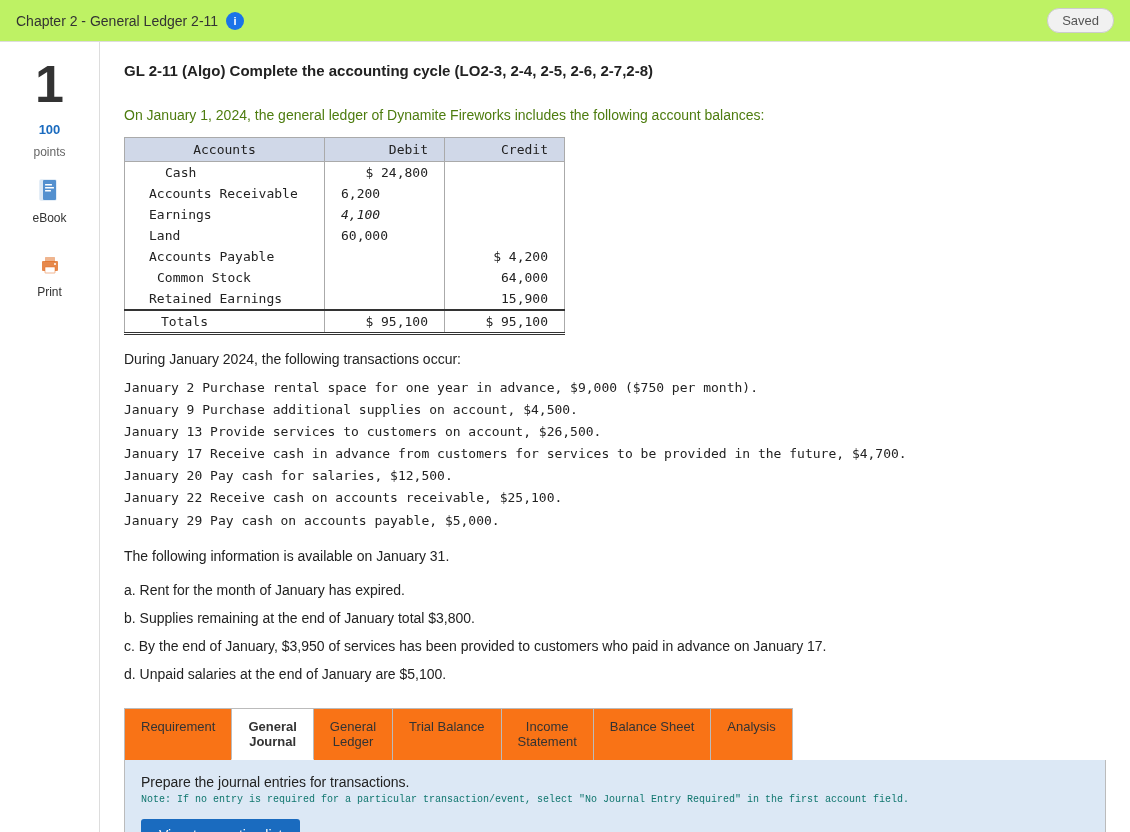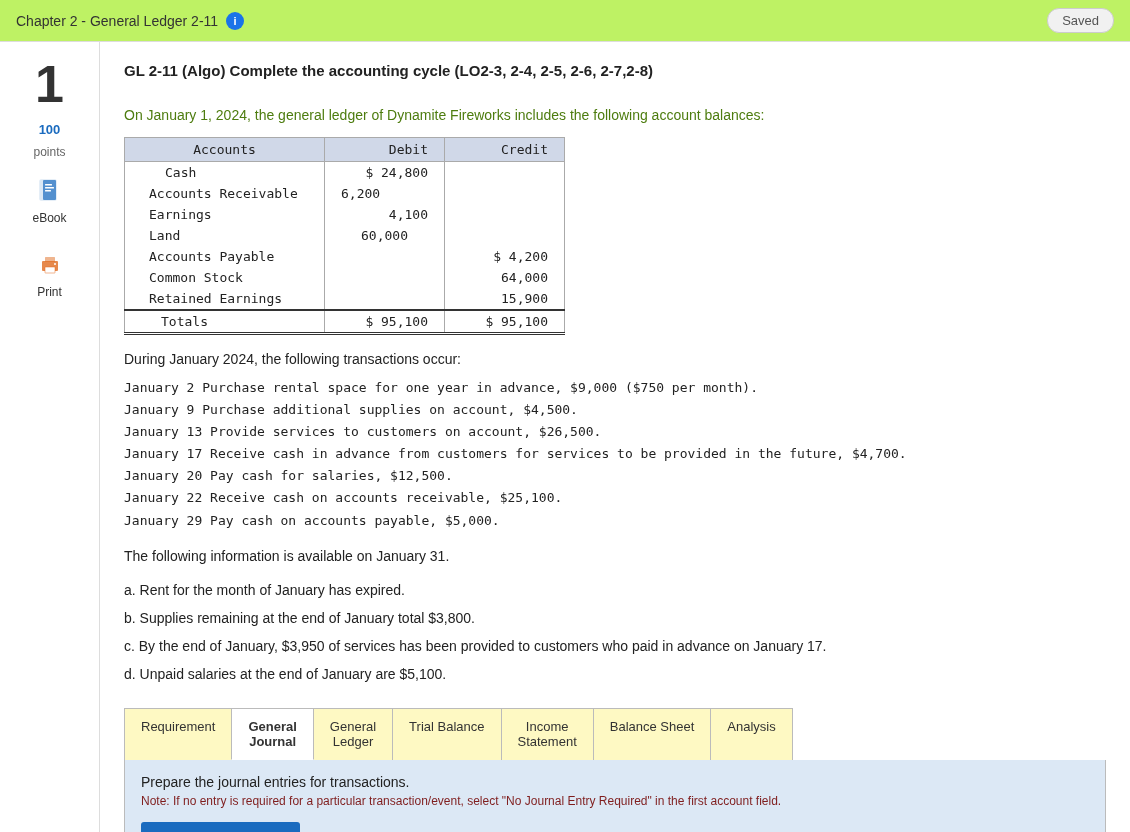--- a/index.html
+++ b/index.html
@@ -176,21 +176,21 @@
     .tabs-container {
       display: flex;
       flex-wrap: wrap;
       border-bottom: none;
       margin-bottom: 0;
       gap: 0;
     }
     .tab {
       padding: 10px 16px;
       border: 1px solid #bbb;
-      background: #fef9c3;
+      background: #f97316;
       cursor: pointer;
       font-size: 13px;
       color: #333;
       border-bottom: none;
       margin-right: -1px;
       white-space: nowrap;
       text-align: center;
     }
     .tab.active {
       background: #fff;
@@ -205,22 +205,23 @@
       padding: 14px 16px;
       font-size: 14px;
       border: 1px solid #bbb;
       border-top: none;
     }
     .tab-panel .main-instruction {
       color: #222;
       margin-bottom: 4px;
     }
     .tab-panel .note-instruction {
-      color: #7f1d1d;
-      font-size: 12px;
+      color: #0f766e;
+      font-size: 10px;
+      font-family: Liberation Mono, monospace;
     }
 
     
     .btn-view-transactions {
       display: inline-block;
       margin-top: 14px;
       padding: 8px 18px;
       background: #1a6bbf;
       color: #fff;
       border: none;
@@ -302,35 +303,35 @@
             <td style="text-align: right;">$ 24,800</td>
             <td style="text-align: right;"></td>
           </tr>
           <tr>
             <td style="padding-left: 24px;">Accounts Receivable</td>
             <td style="text-align: left;">6,200</td>
             <td style="text-align: right;"></td>
           </tr>
           <tr>
             <td style="padding-left: 24px;">Earnings</td>
-            <td style="text-align: right;">4,100</td>
+            <td style="text-align: left; font-style: italic;">4,100</td>
             <td style="text-align: right;"></td>
           </tr>
           <tr>
             <td style="padding-left: 24px;">Land</td>
-            <td style="text-align: center;">60,000</td>
+            <td style="text-align: left;">60,000</td>
             <td style="text-align: right;"></td>
           </tr>
           <tr>
             <td style="padding-left: 24px;">Accounts Payable</td>
             <td style="text-align: right;"></td>
             <td style="text-align: right;">$ 4,200</td>
           </tr>
           <tr>
-            <td style="padding-left: 24px;">Common Stock</td>
+            <td style="padding-left: 32px;">Common Stock</td>
             <td style="text-align: right;"></td>
             <td style="text-align: right;">64,000</td>
           </tr>
           <tr>
             <td style="padding-left: 24px;">Retained Earnings</td>
             <td style="text-align: right;"></td>
             <td style="text-align: right;">15,900</td>
           </tr>
           <tr class="total-row">
             <td style="padding-left: 36px;">Totals</td>

